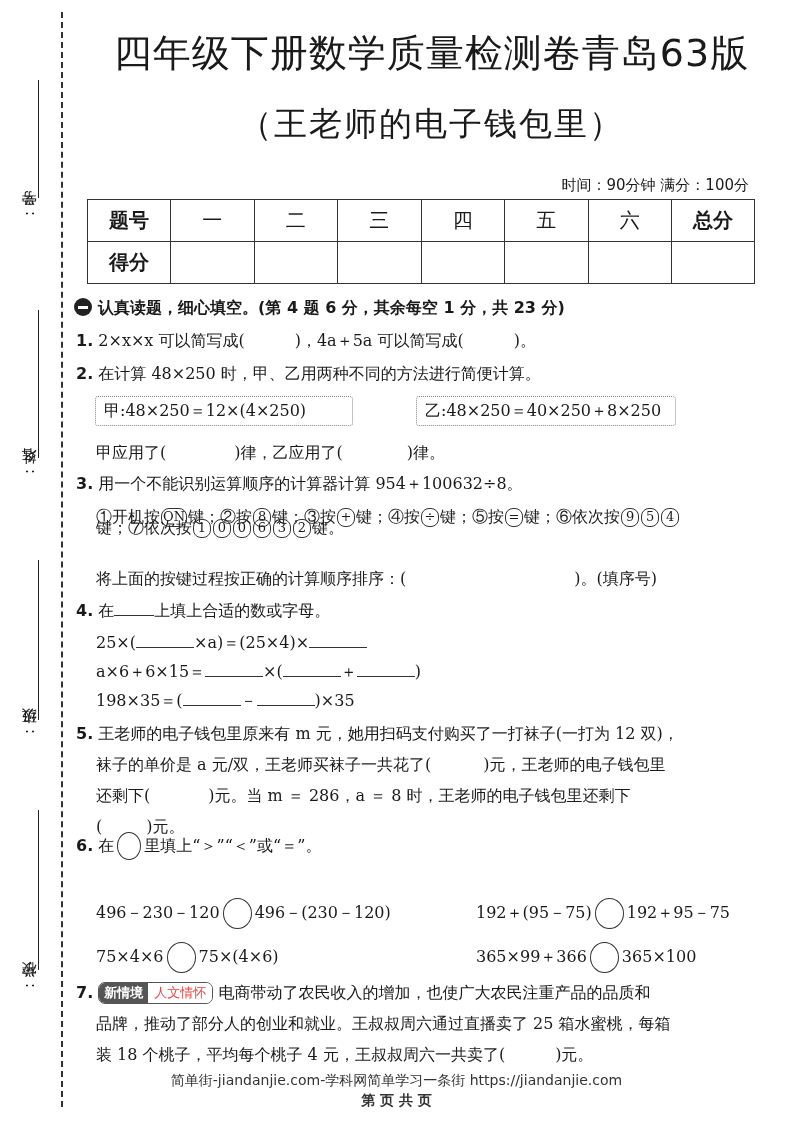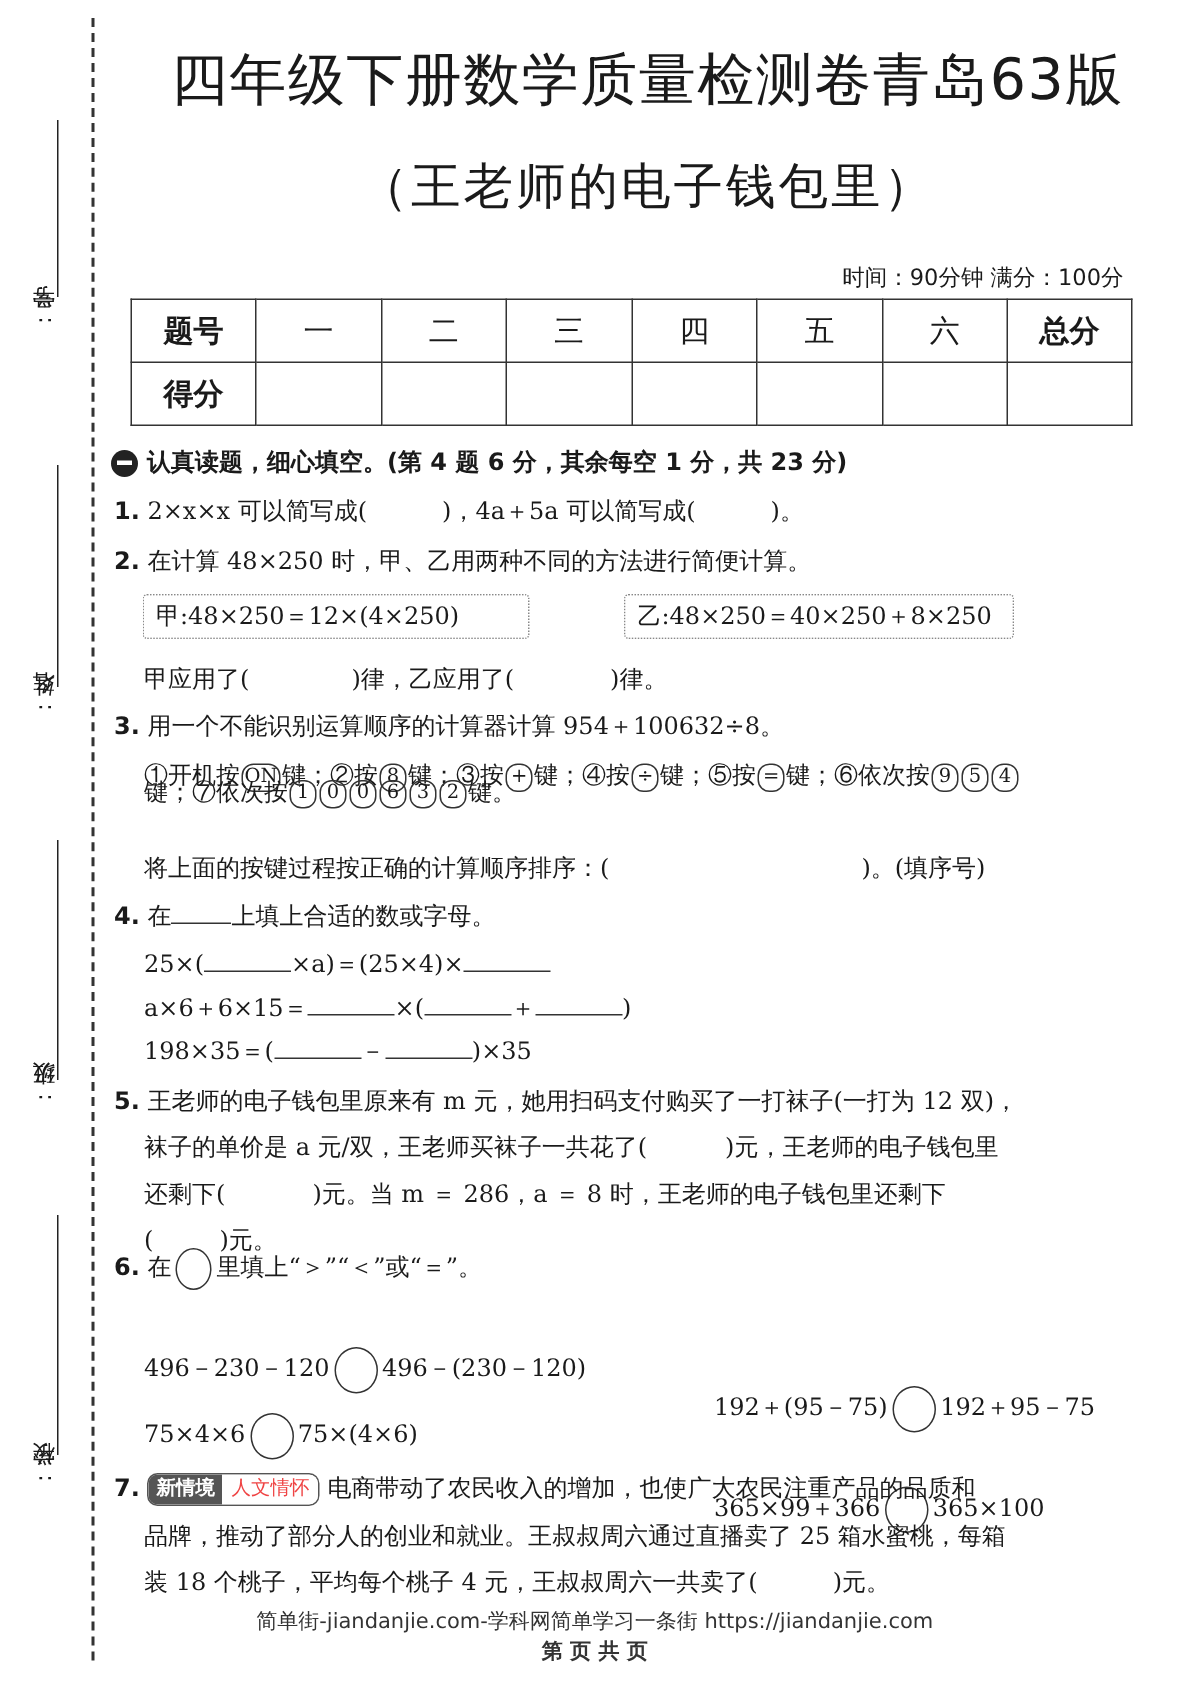--- a/index.html
+++ b/index.html
@@ -20,21 +20,21 @@
 
   table.score { position: absolute; left: 87px; top: 199px; border-collapse: collapse; width: 668px; }
   table.score td { border: 1.5px solid #333; height: 41px; text-align: center; font-size: 20px;
                    font-family: Liberation Mono, monospace; padding: 0; }
   table.score td.hd { font-weight: bold; width: 82px; }
 
   .line { position: absolute; left: 76px; font-size: 16px; line-height: 20px; white-space: nowrap; }
   .ind { left: 96px; }
   .qnum { font-family: "DejaVu Sans", sans-serif; font-weight: bold; font-size: 16px; }
   .section-head { position: absolute; left: 74px; top: 298px; font-family: "DejaVu Sans", sans-serif;
-                  font-weight: bold; font-size: 16px; display: flex; align-items: center; }
+                  font-weight: bold; font-size: 16px; display: flex; }
   .sec-badge { width: 18px; height: 18px; border-radius: 50%; background: #222; display: inline-flex;
                align-items: center; justify-content: center; margin-right: 6px; }
   .sec-badge::after { content: ""; width: 10px; height: 3px; background: #fff; }
 
   .dbox { position: absolute; border: 1.5px dotted #888; border-radius: 3px; padding: 3px 8px;
           font-size: 16px; line-height: 22px; white-space: nowrap; }
   .key { display: inline-block; border: 1.3px solid #333; border-radius: 8px; min-width: 14px; height: 17px;
          line-height: 16px; text-align: center; font-size: 13px; padding: 0 1px; margin: 0 1px; vertical-align: 1px; }
   .blank { display: inline-block; border-bottom: 1.3px solid #333; width: 58px; height: 14px; }
   .paren-gap { display: inline-block; }
@@ -161,27 +161,27 @@
   <span>(</span><span class="paren-gap" style="width:44px;"></span><span>)元。</span>
 </div>
 
 <div class="line" style="top:832px;">
   <span class="qnum">6.</span>
   <span>在</span><span class="circle sm"></span><span>里填上“＞”“＜”或“＝”。</span>
 </div>
 <div class="line ind" style="top:898px;">
   <span>496－230－120</span><span class="circle"></span><span>496－(230－120)</span>
 </div>
-<div class="line" style="left:476px;top:924px;text-align:center;">
+<div class="line" style="left:476px;top:898px;text-align:center;">
   <span>192＋(95－75)</span><span class="circle"></span><span>192＋95－75</span>
 </div>
 <div class="line ind" style="top:942px;">
   <span>75×4×6</span><span class="circle"></span><span>75×(4×6)</span>
 </div>
-<div class="line" style="left:476px;top:991px;">
+<div class="line" style="left:476px;top:942px;">
   <span>365×99＋366</span><span class="circle"></span><span>365×100</span>
 </div>
 
 <div class="line" style="top:982px;">
   <span class="qnum">7.</span>
   <span class="tag">
       <span class="t1">新情境</span>
       <span class="t2">人文情怀</span>
     </span>
   <span>电商带动了农民收入的增加，也使广大农民注重产品的品质和</span>

